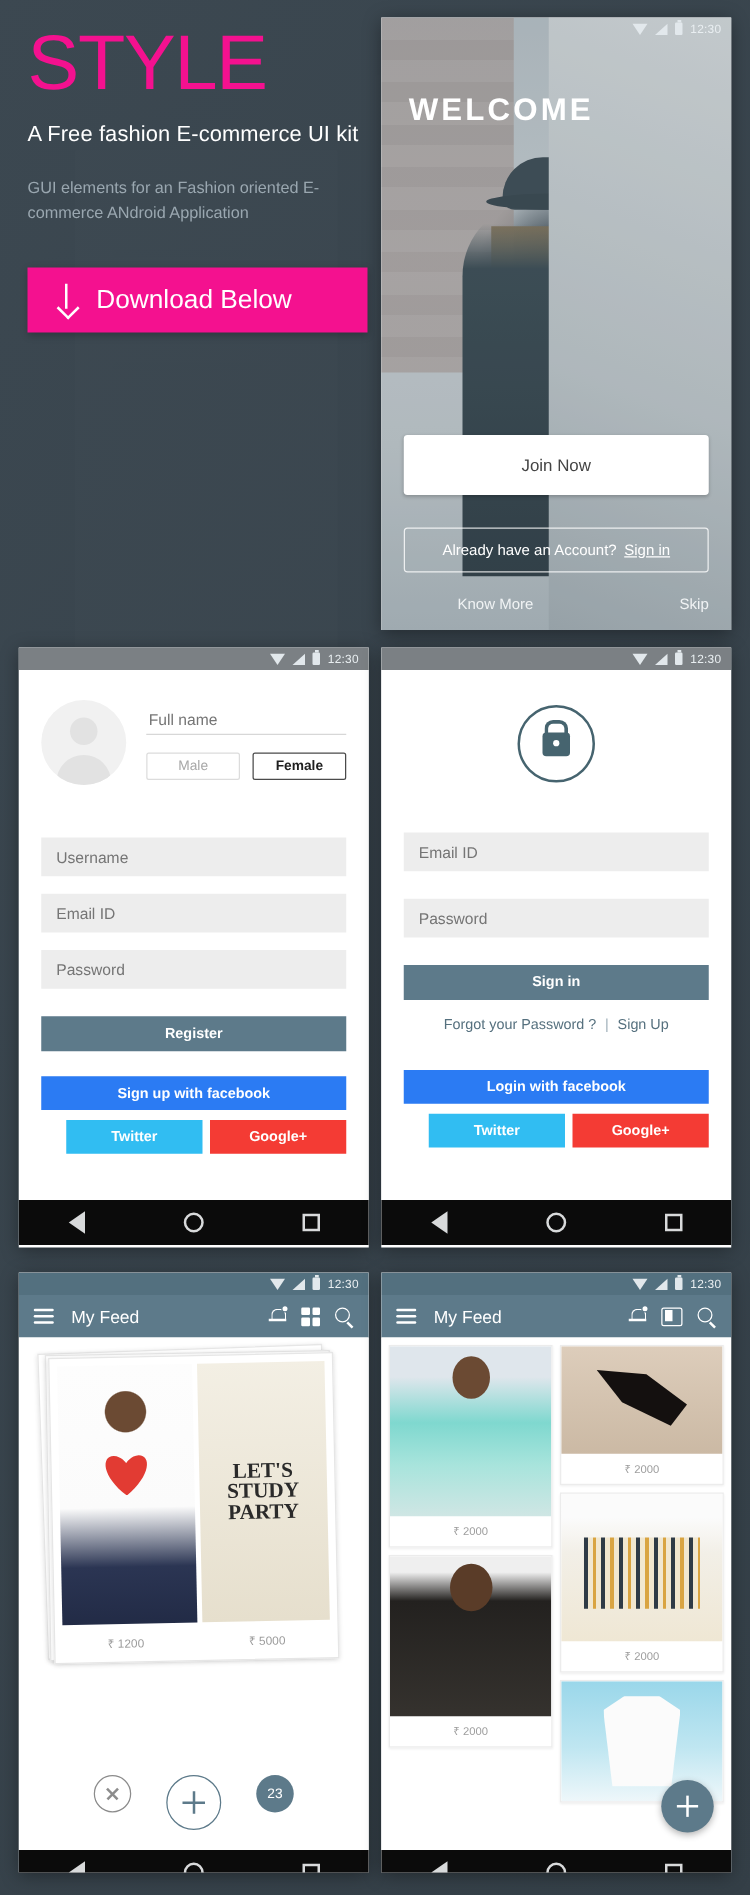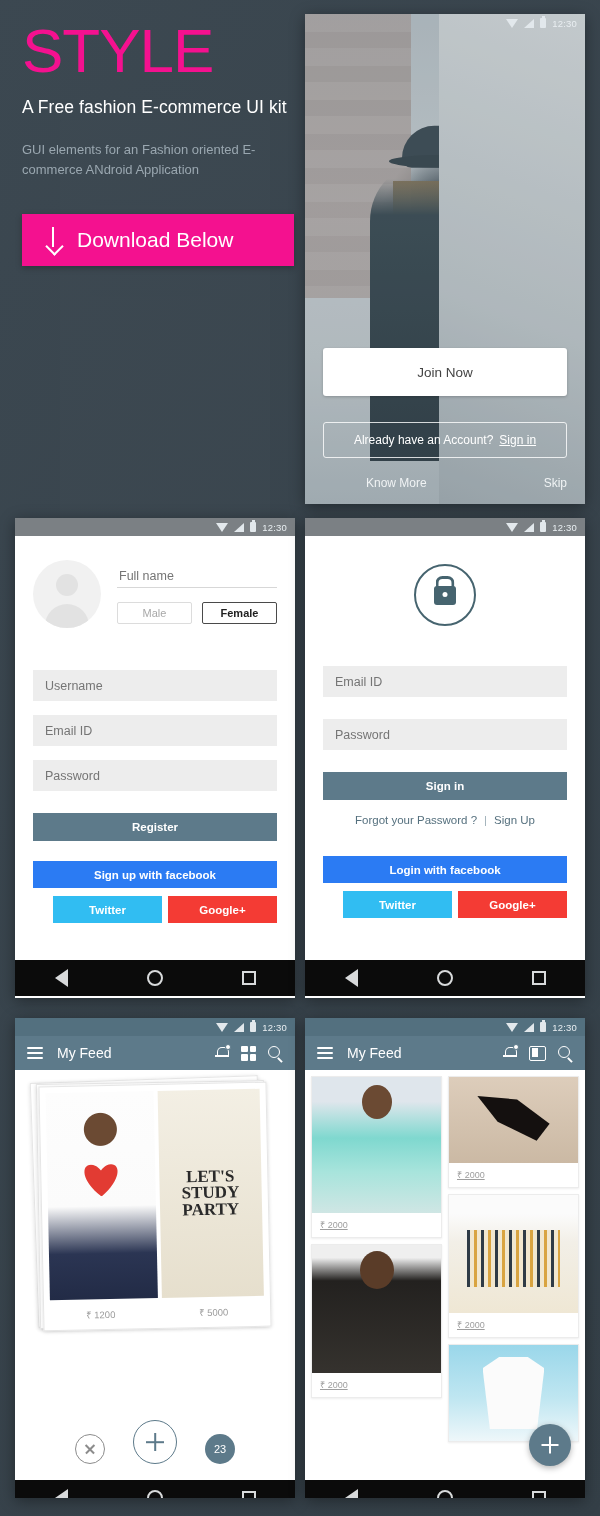--- a/index.html
+++ b/index.html
@@ -315,21 +315,21 @@
   .ph-bag span {
     font-size: 17px; font-weight: bold; color: #2a2a2a; line-height: .95;
     text-align: center; font-family: "Liberation Serif", serif;
   }
   .deck-prices {
     position: absolute; left: 0; right: 0; bottom: 8px; display: flex;
     justify-content: space-around; font-size: 9.5px; color: #9b9b9b;
   }
   .fab-row {
     position: absolute; left: 0; right: 0; bottom: 16px;
-    display: flex; align-items: flex-end; justify-content: space-around; padding: 0 46px;
+    display: flex; align-items: flex-start; justify-content: space-around; padding: 0 46px;
   }
   .btn-x {
     width: 30px; height: 30px; border-radius: 50%; border: 1.5px solid #8c8c8c;
     position: relative; cursor: pointer; background: transparent;
   }
   .btn-x:before, .btn-x:after {
     content:""; position:absolute; left:50%; top:50%; width:12px; height:1.5px;
     background:#8c8c8c; transform-origin: center;
   }
   .btn-x:before { transform: translate(-50%,-50%) rotate(45deg); }
@@ -351,21 +351,21 @@
 
   
   .masonry { display: flex; gap: 6px; padding: 6px; height: 100%; }
   .mcol { flex: 1; display: flex; flex-direction: column; gap: 6px; }
   .mcard {
     background: #fff; border: 1px solid #ececec; box-shadow: 0 1px 2px rgba(0,0,0,.07);
     display: flex; flex-direction: column; overflow: hidden;
   }
   .mphoto { width: 100%; }
   .mprice {
-    font-size: 9px; color: #9e9e9e; text-align: left; padding: 5px 8px 6px; text-decoration: underline;
+    font-size: 9px; color: #9e9e9e; text-align: center; padding: 5px 8px 6px;
   }
   .p-kimono { height: 136px; background: linear-gradient(180deg,#dfe6ec 0 18%, #7fd8cf 45%, #a8e4dc 70%, #cfe6e4 100%); position:relative; }
   .p-kimono:after{ content:""; position:absolute; left:50%; top:8px; transform:translateX(-50%);
     width:30px;height:34px;border-radius:50%;background:#6b4a33; }
   .p-heels { height: 86px; background: linear-gradient(180deg,#ddcdbb,#cbb9a4); position:relative; }
   .p-heels:after{ content:""; position:absolute; left:22%; top:22%; width:56%; height:52%;
     background:#14100f; clip-path: polygon(0 0,55% 8%,100% 62%,82% 100%,28% 58%); }
   .p-dress { height: 128px; background: linear-gradient(180deg,#efefef 0 10%, #23211f 28%, #35322e 100%); position:relative; }
   .p-dress:after{ content:""; position:absolute; left:50%; top:6px; transform:translateX(-50%);
     width:34px;height:38px;border-radius:50%;background:#5a3c28; }
@@ -419,20 +419,21 @@
       <div class="welcome-hat"></div>
     </div>
     <div class="welcome-overlay"></div>
     <div class="welcome-content">
       <div class="statusbar">
         <span class="sb-wifi"></span>
         <span class="sb-sig"></span>
         <span class="sb-bat"></span>
         <span class="sb-time">12:30</span>
       </div>
+      <div class="welcome-title">WELCOME</div>
       <div class="welcome-actions">
         <button class="join-btn">Join Now</button>
         <button class="acct-btn">
           <span>Already have an Account?</span>
           <span class="acct-link">Sign in</span>
         </button>
         <div class="welcome-foot">
           <span>Know More</span>
           <span>Skip</span>
         </div>

